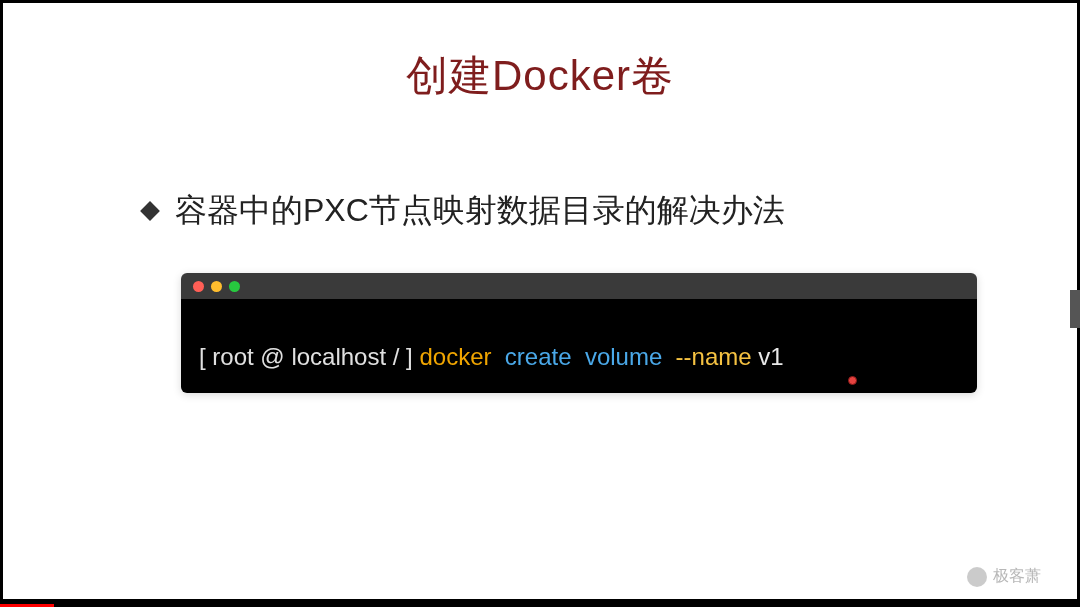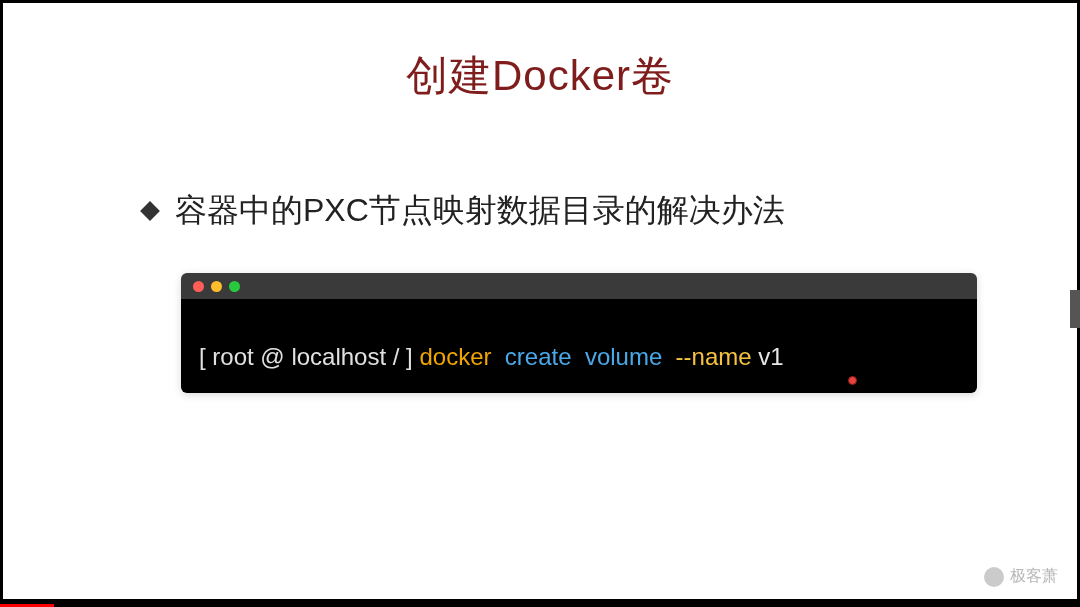--- a/index.html
+++ b/index.html
@@ -94,21 +94,21 @@
       width: 9px;
       height: 9px;
       background: #e64340;
       border: 1.5px solid #8a1a18;
       border-radius: 50%;
       right: 120px;
       bottom: 8px;
     }
     .watermark {
       position: absolute;
-      right: 19px;
+      right: 36px;
       bottom: 12px;
       display: flex;
       align-items: center;
       gap: 6px;
       opacity: 0.6;
     }
     .wm-icon {
       width: 20px;
       height: 20px;
       border-radius: 50%;

